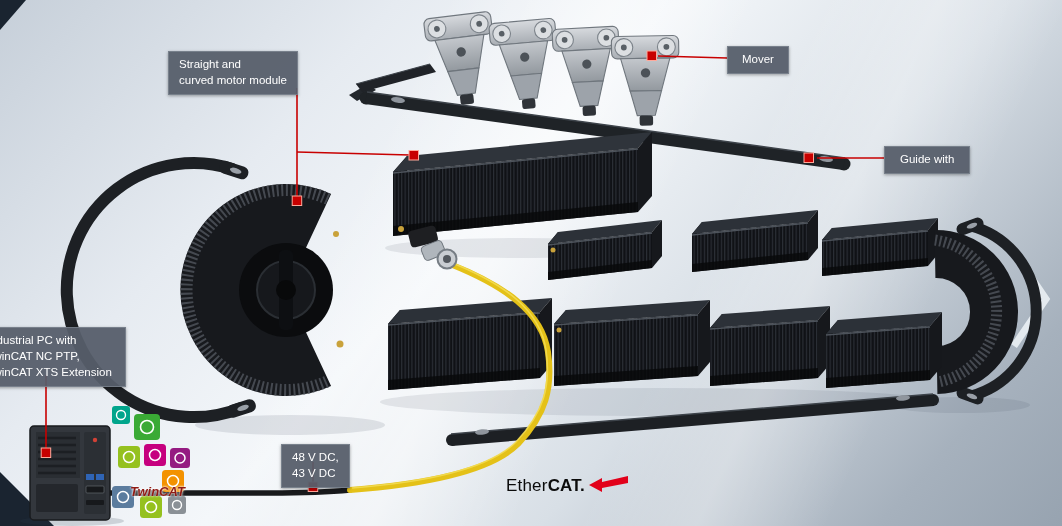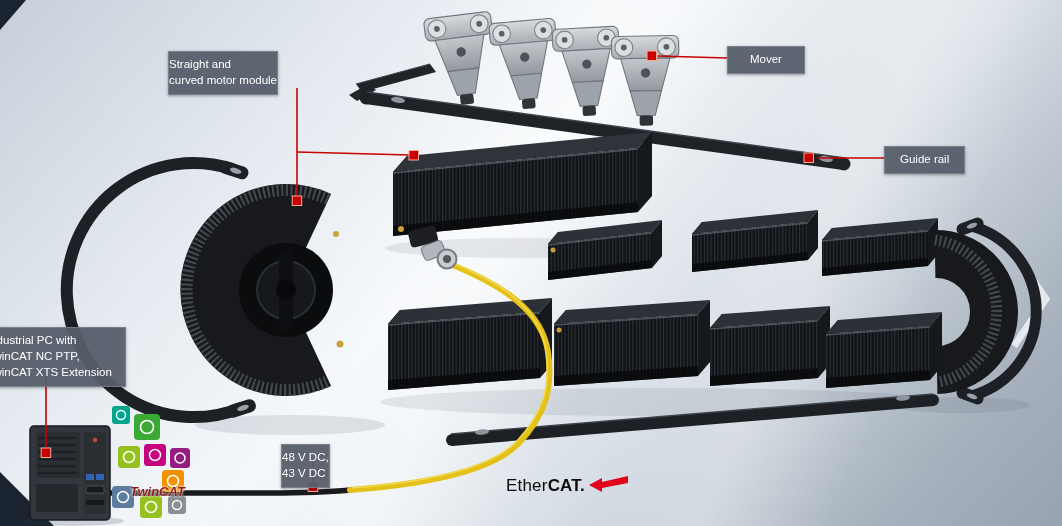--- a/index.html
+++ b/index.html
@@ -8,21 +8,21 @@
   .stage{
     position:relative;width:1062px;height:526px;overflow:hidden;
     background:
       linear-gradient(115deg, rgba(255,255,255,0) 34%, rgba(255,255,255,.50) 47%, rgba(255,255,255,0) 58%),
       linear-gradient(115deg, rgba(255,255,255,0) 63%, rgba(255,255,255,.30) 72%, rgba(255,255,255,0) 82%),
       linear-gradient(132deg, #c6cfd9 0%, #e6ebf1 26%, #f4f7fa 44%, #d8dfe6 66%, #a6b1bd 88%, #97a3b0 100%);
   }
   .art{position:absolute;left:0;top:0}
   .label{
     position:absolute;background:rgba(86,94,106,.95);color:#fff;
-    font-size:11.5px;line-height:1.38;padding:5px 0;
+    font-size:11.5px;line-height:1.38;padding:5px 10px;
     border:1px solid rgba(170,180,190,.35);
     box-shadow:0 1px 3px rgba(0,0,0,.35);white-space:nowrap;z-index:5;
   }
   .label.center{text-align:center}
   .ethercat{position:absolute;left:506px;top:476px;display:flex;z-index:5;color:#0b0b0b;font-size:17px;letter-spacing:.2px}
   .et-reg{font-weight:400}
   .et-bold{font-weight:700}
   .et-arrow{margin-left:3px;margin-top:-2px}
   .twincat-text{
     position:absolute;left:130px;top:484px;z-index:5;font-size:13px;font-weight:700;font-style:italic;
@@ -300,23 +300,23 @@
       <rect x="41.2" y="448" width="9.5" height="9.5" fill="#c80000" stroke="#ffa99b" stroke-width="1"></rect>
       <rect x="308.2" y="482" width="9.5" height="9.5" fill="#c80000" stroke="#ffa99b" stroke-width="1"></rect>
     </g>
   </svg>
 
   <div class="label" style="left:168px;top:51px;">
     <div>Straight and</div>
     <div>curved motor module</div>
   </div>
 
-  <div class="label center" style="left:727px;top:46px;padding:5px 22px;">Mover</div>
-
-  <div class="label center" style="left:884px;top:146px;padding:5px 15px;">Guide rail</div>
+  <div class="label center" style="left:727px;top:46px;padding:5px 14px;">Mover</div>
+
+  <div class="label center" style="left:884px;top:146px;padding:5px 15px;">Guide with</div>
 
   <div class="label" style="left:-22px;top:327px;width:148px;padding:5px 8px;">
     <div>Industrial PC with</div>
     <div>TwinCAT NC PTP,</div>
     <div>TwinCAT XTS Extension</div>
   </div>
 
   <div class="label" style="left:281px;top:424px;margin-top:20px;">
     <div>48 V DC,</div>
     <div>43 V DC</div>

